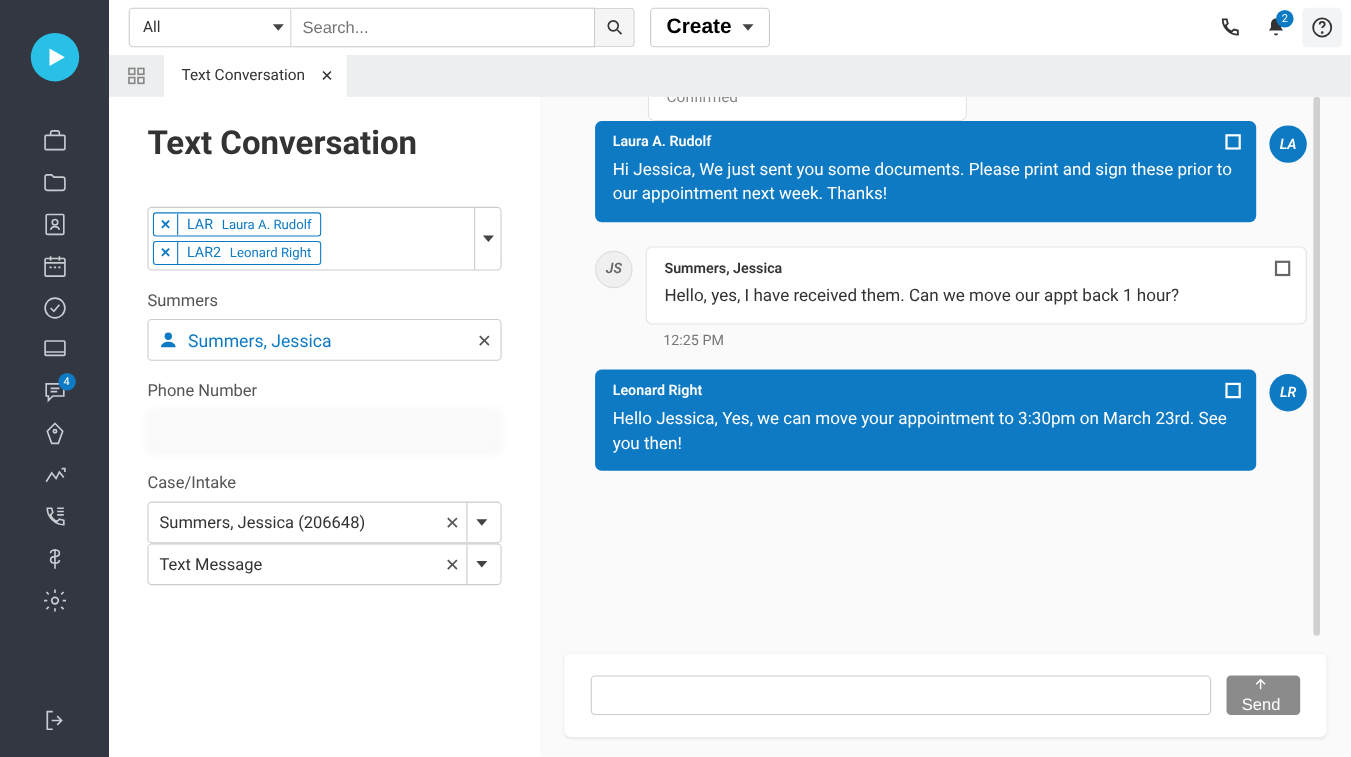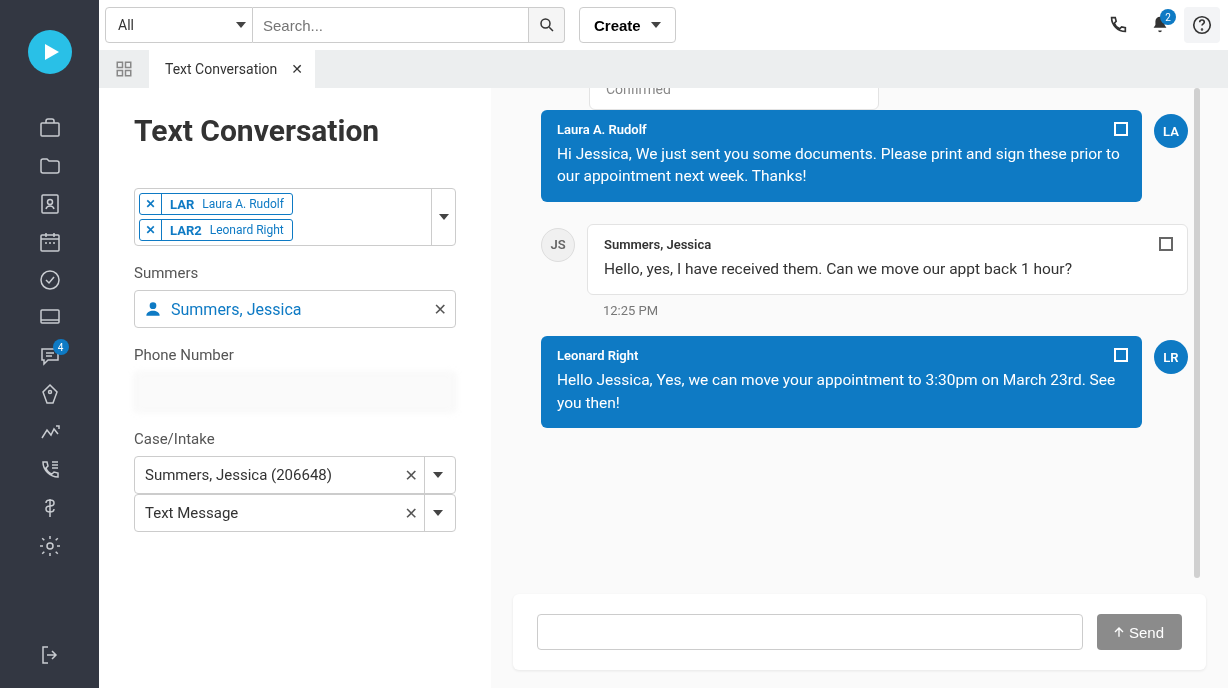--- a/index.html
+++ b/index.html
@@ -11,25 +11,25 @@
   .logo-triangle { width: 0; height: 0; border-left: 14px solid #fff; border-top: 8px solid transparent; border-bottom: 8px solid transparent; margin-left: 4px; }
   .nav-icon { width: 26px; height: 26px; margin: 6px 0; color: #c9ccd1; cursor: pointer; display: flex; align-items: center; justify-content: center; position: relative; }
   .nav-icon svg { width: 24px; height: 24px; fill: none; stroke: currentColor; stroke-width: 1.5; }
   .nav-badge { position: absolute; top: -4px; right: -6px; background: #0e7ac4; color: #fff; border-radius: 50%; min-width: 16px; height: 16px; font-size: 10px; display: flex; align-items: center; justify-content: center; padding: 0 3px; }
   .sidebar-bottom { margin-top: auto; margin-bottom: 20px; }
   
   
   .main { margin-left: 99px; height: 688px; display: flex; flex-direction: column; }
   
   
-  .topbar { height: 50px; display: flex; align-items: center; padding: 0 8px 0 6px; gap: 0; }
+  .topbar { height: 50px; display: flex; align-items: center; padding: 0 8px 0 18px; gap: 0; }
   .search-type { display: flex; align-items: center; border: 1px solid #ccc; border-radius: 4px 0 0 4px; height: 36px; padding: 0 6px 0 12px; cursor: pointer; min-width: 148px; justify-content: space-between; }
   .search-input { border: 1px solid #ccc; border-left: none; height: 36px; width: 276px; padding: 0 10px; font-size: 15px; outline: none; }
   .search-btn { border: 1px solid #ccc; border-left: none; border-radius: 0 4px 4px 0; height: 36px; width: 36px; background: #f5f5f5; cursor: pointer; display: flex; align-items: center; justify-content: center; }
-  .create-btn { margin-left: 14px; border: 1px solid #ccc; border-radius: 4px; height: 36px; padding: 0 14px; background: #fff; cursor: pointer; display: flex; align-items: center; gap: 10px; font-weight: 600; font-size: 15px; text-align: center; }
+  .create-btn { margin-left: 14px; border: 1px solid #ccc; border-radius: 4px; height: 36px; padding: 0 14px; background: #fff; cursor: pointer; display: flex; align-items: center; gap: 10px; font-weight: 600; font-size: 19px; text-align: center; }
   .topbar-spacer { flex: 1; }
   .topbar-icon { width: 36px; height: 36px; display: flex; align-items: center; justify-content: center; cursor: pointer; position: relative; border-radius: 4px; margin-left: 6px; }
   .topbar-icon.bg { background: #f3f4f6; }
   .notif-badge { position: absolute; top: 2px; right: 2px; background: #0e7ac4; color: #fff; border-radius: 50%; min-width: 16px; height: 16px; font-size: 10px; display: flex; align-items: center; justify-content: center; }
   
   
   .tabstrip { height: 38px; background: #eceeef; display: flex; align-items: stretch; }
   .tab-grid { width: 50px; display: flex; align-items: center; justify-content: center; cursor: pointer; color: #888; }
   .tab { background: #fff; display: flex; align-items: center; padding: 0 12px 0 16px; gap: 14px; font-size: 14px; cursor: pointer; }
   .tab-close { cursor: pointer; font-size: 14px; color: #333; }
@@ -40,21 +40,21 @@
   .page-title { font-size: 30px; font-weight: 700; margin-bottom: 40px; }
   
   .form-label { font-size: 15px; color: #555; margin-bottom: 8px; margin-top: 18px; }
   .form-label:first-of-type { margin-top: 0; }
   
   .staff-box { border: 1px solid #ccc; border-radius: 4px; padding: 4px; display: flex; flex-direction: column; gap: 4px; position: relative; }
   .staff-dropdown-btn { position: absolute; right: 0; top: 0; bottom: 0; width: 24px; border-left: 1px solid #ccc; display: flex; align-items: center; justify-content: center; cursor: pointer; }
   .chip-row { display: flex; }
   .chip { display: inline-flex; align-items: center; border: 1px solid #0e7ac4; border-radius: 3px; overflow: hidden; height: 22px; }
   .chip-x { width: 22px; height: 100%; display: flex; align-items: center; justify-content: center; color: #0e7ac4; cursor: pointer; border-right: 1px solid #0e7ac4; font-weight: bold; font-size: 12px; }
-  .chip-code { padding: 0 8px; color: #0e7ac4; font-weight: 700; font-size: 13px; }
+  .chip-code { padding: 0 8px; color: #0e7ac4; font-weight: 400; font-size: 13px; }
   .chip-name { padding: 0 8px 0 0; color: #0e7ac4; font-size: 12px; }
   
   .contact-box { border: 1px solid #ccc; border-radius: 4px; height: 38px; display: flex; align-items: center; padding: 0 8px 0 8px; gap: 8px; }
   .contact-icon { color: #0e7ac4; }
   .contact-name { flex: 1; color: #0e7ac4; font-size: 16px; }
   .contact-x { cursor: pointer; font-size: 16px; color: #555; }
   
   .phone-box { border: 1px solid #eee; background: #fafafa; border-radius: 4px; height: 40px; display: flex; align-items: center; padding: 0 10px; filter: blur(3px); color: #d6a96a;}
   
   .select-box { border: 1px solid #ccc; border-radius: 4px; height: 38px; display: flex; align-items: center; padding: 0 4px 0 10px; }
@@ -66,36 +66,36 @@
   .convo-panel { flex: 1; background: #fafafa; position: relative; overflow: hidden; }
   .convo-list { position: absolute; top: 0; bottom: 0; left: 0; right: 0; overflow-y: auto; padding: 0 40px 110px 50px; }
   .scrollbar-fake { position: absolute; right: 28px; top: 0; bottom: 110px; width: 6px; background: #d0d0d0; border-radius: 3px; }
   
   .msg-stub { background: #fff; border: 1px solid #e3e3e3; border-radius: 6px; padding: 12px 16px; margin-left: 48px; width: 290px; margin-top: -20px; color: #888; }
   .timestamp { font-size: 13px; color: #777; margin: 8px 0 18px 62px; }
   .timestamp-indent { margin-left: 62px; }
   
   .msg-row { display: flex; gap: 12px; margin-bottom: 4px; align-items: flex-start; }
   .msg-row.outgoing { flex-direction: row-reverse; }
-  .avatar { width: 34px; height: 34px; border-radius: 50%; display: flex; align-items: center; justify-content: center; font-size: 13px; font-weight: 600; flex-shrink: 0; margin-top: 4px; }
+  .avatar { width: 34px; height: 34px; border-radius: 50%; display: flex; align-items: center; justify-content: center; font-size: 13px; font-weight: 600; flex-shrink: 0; margin-top: 4px; font-style: italic; }
   .avatar.blue { background: #0e7ac4; color: #fff; }
   .avatar.gray { background: #f0f0f0; color: #666; border: 1px solid #ddd; text-align: center; }
   
   .bubble { border-radius: 6px; padding: 12px 16px 14px 16px; flex: 1; position: relative; }
   .bubble.blue { background: #0e7ac4; color: #fff; }
   .bubble.white { background: #fff; border: 1px solid #e3e3e3; color: #333; }
   .bubble-sender { font-size: 13px; font-weight: 600; margin-bottom: 6px; }
   .bubble-text { font-size: 15.5px; line-height: 1.45; }
   .bubble-check { position: absolute; top: 12px; right: 14px; width: 14px; height: 14px; border: 2px solid currentColor; background: transparent; cursor: pointer; }
   .bubble.white .bubble-check { border-color: #666; }
   
   
   .compose-bar { position: absolute; bottom: 18px; left: 22px; right: 22px; background: #fff; border-radius: 6px; padding: 20px 24px; display: flex; gap: 14px; box-shadow: 0 1px 3px rgba(0,0,0,0.08); }
   .compose-input { flex: 1; border: 1px solid #ccc; border-radius: 4px; height: 36px; padding: 0 10px; outline: none; }
-  .send-btn { background: #8b8b8b; color: #fff; border: none; border-radius: 4px; height: 36px; padding: 0 18px 0 14px; font-size: 15px; cursor: pointer; display: flex; align-items: center; gap: 2px; }
+  .send-btn { background: #8b8b8b; color: #fff; border: none; border-radius: 4px; height: 36px; padding: 0 18px 0 14px; font-size: 15px; cursor: pointer; display: flex; align-items: center; gap: 2px; flex-direction: column; }
   
   .caret-down { width: 0; height: 0; border-left: 5px solid transparent; border-right: 5px solid transparent; border-top: 6px solid #444; }
 </style>
 </head>
 <body>
 
 <div class="sidebar">
   <div class="logo-circle">
     <div class="logo-triangle"></div>
   </div>

